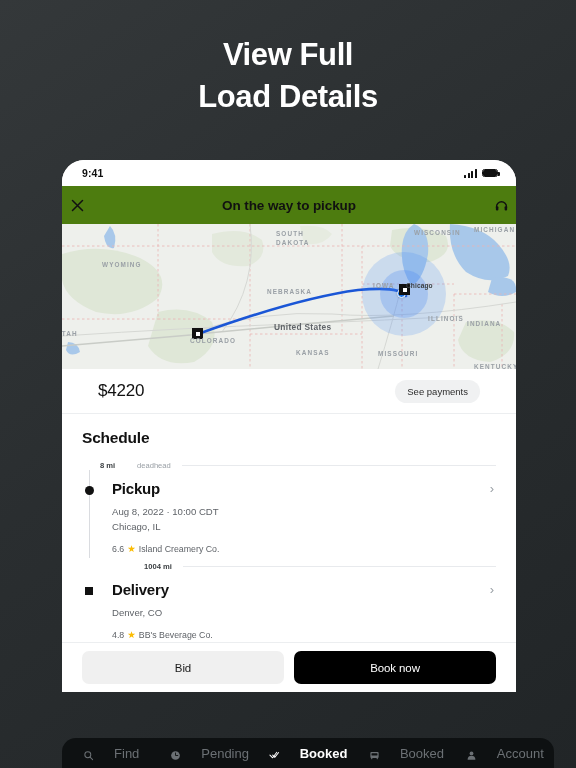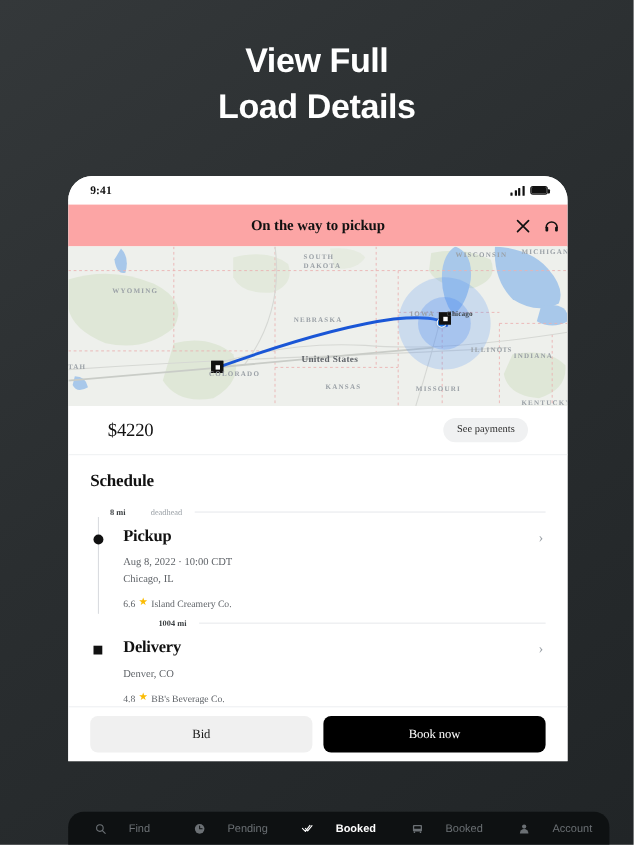--- a/index.html
+++ b/index.html
@@ -29,21 +29,20 @@
   
   .phone {
     position: absolute;
     left: 62px; top: 160px;
     width: 454px; height: 532px;
     background: #ffffff;
     border-radius: 22px 22px 0 0;
     overflow: hidden;
     display: flex;
     flex-direction: column;
-    font-family: Liberation Serif, serif;
   }
 
   
   .statusbar {
     height: 26px;
     flex: 0 0 26px;
     display: flex;
     align-items: center;
     justify-content: space-between;
     padding: 0 18px 0 20px;
@@ -64,22 +63,22 @@
     position: relative; background: #111; background-clip: content-box; padding: 0;
   }
   .batt::after{
     content:""; position:absolute; right:-3px; top:2.4px;
     width:1.6px; height:3.4px; background:#111; border-radius:0 1px 1px 0;
   }
 
   
   .navbar {
     height: 38px; flex: 0 0 38px;
-    display: flex; align-items: center; justify-content: flex-end;
-    padding: 0 2px; background: #fca5a5; position: relative;
+    display: flex; align-items: center; justify-content: space-between;
+    padding: 0 2px; background: #4d7c0f; position: relative;
   }
   .navbar .title {
     position: absolute; left: 0; right: 0; text-align: center;
     font-size: 13.5px; font-weight: 600; color: #111; letter-spacing: -0.1px;
     pointer-events: none;
   }
   .iconbtn {
     width: 26px; height: 26px; display: flex; align-items: center; justify-content: center;
     background: none; border: 0; cursor: pointer; position: relative; z-index: 2;
   }
@@ -192,22 +191,22 @@
   .btn.secondary { background: #f0f0f0; color: #1b1b1b; }
   .btn.primary { background: #000000; color: #ffffff; }
 
   
   .tabbar {
     position: absolute; left: 62px; right: 22px; bottom: 0; height: 30px;
     background: #0e1112; border-radius: 14px 14px 0 0;
     display: flex; align-items: center;
   }
   .tab {
-    flex: 1 1 0; display: flex; align-items: flex-start; justify-content: center; gap: 20px;
-    color: #6b7074; font-size: 10px; font-weight: 500; cursor: pointer;
+    flex: 1 1 0; display: flex; align-items: flex-end; justify-content: center; gap: 20px;
+    color: #6b7074; font-size: 13px; font-weight: 500; cursor: pointer;
   }
   .tab.active { color: #ffffff; font-weight: 700; }
   .tab svg { display: block; }
 </style>
 </head>
 <body>
 
 <div class="promo">
   <span>View Full</span>
   <span class="l2">Load Details</span>

